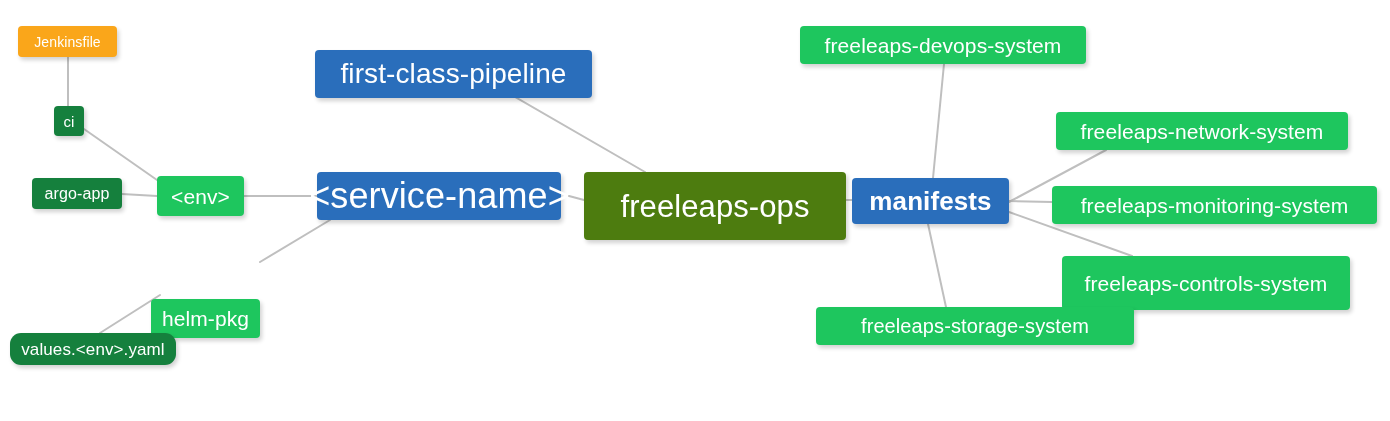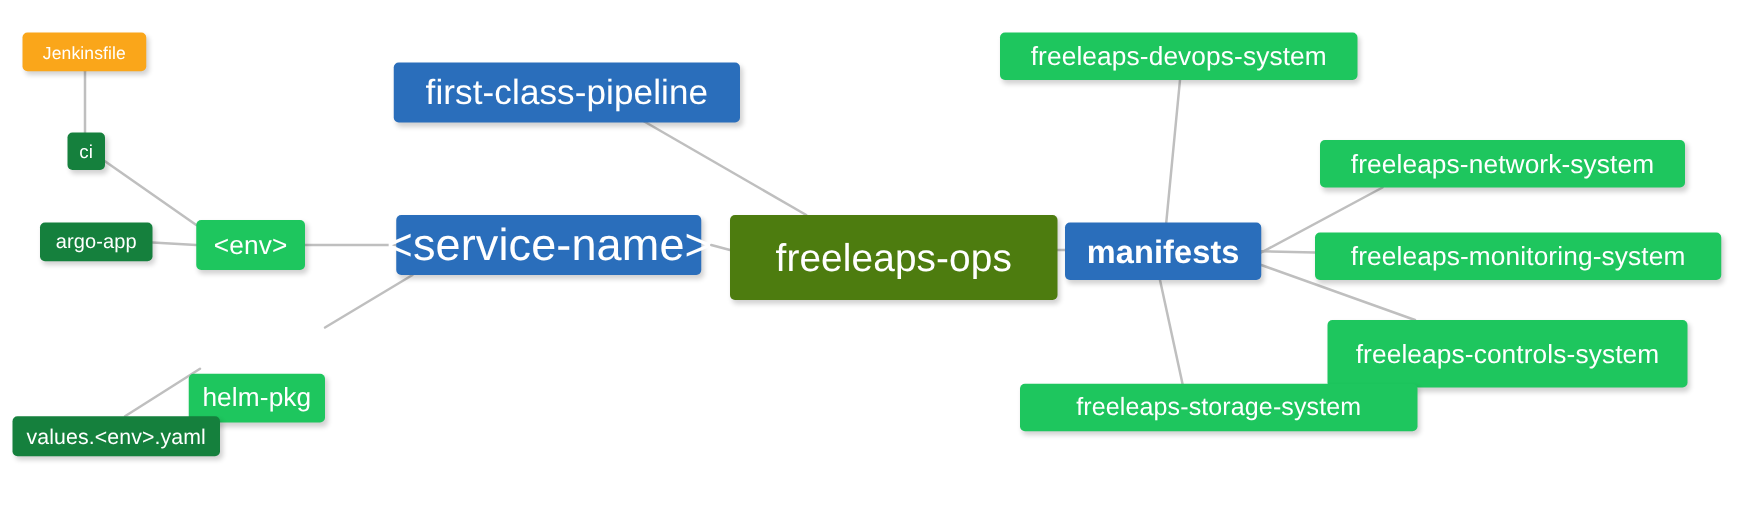--- a/index.html
+++ b/index.html
@@ -72,21 +72,21 @@
       <line x1="1009" y1="201" x2="1052" y2="202" class="edge" stroke="#bfbfbf"></line>
       <line x1="1009" y1="212" x2="1132" y2="256" class="edge" stroke="#bfbfbf"></line>
       <line x1="928" y1="224" x2="946" y2="307" class="edge" stroke="#bfbfbf"></line>
     </svg>
   <div id="node-layer">
       <div class="node orange" style="left: 18px; top: 26px; width: 99px; height: 31px; font-size: 14px;">Jenkinsfile</div>
       <div class="node red" style="left: 54px; top: 106px; width: 30px; height: 30px; font-size: 15px;">ci</div>
       <div class="node red" style="left: 32px; top: 178px; width: 90px; height: 31px; font-size: 16px;">argo-app</div>
       <div class="node green" style="left: 157px; top: 176px; width: 87px; height: 40px; font-size: 21px;">&lt;env&gt;</div>
       <div class="node green" style="left: 151px; top: 256px; width: 109px; height: 39px; font-size: 21px; margin-top: 43px;">helm-pkg</div>
-      <div class="node red" style="left: 10px; top: 333px; width: 166px; height: 32px; font-size: 17px;">values.&lt;env&gt;.yaml</div>
+      <div class="node red" style="left: 10px; top: 333px; width: 166px; height: 32px; font-size: 17px; border-radius: 11px;">values.&lt;env&gt;.yaml</div>
       <div class="node blue" style="left: 315px; top: 50px; width: 277px; height: 48px; font-size: 28px;">first-class-pipeline</div>
       <div class="node blue" style="left: 317px; top: 172px; width: 244px; height: 48px; font-size: 36px;">&lt;service-name&gt;</div>
       <div class="node root" style="left: 584px; top: 172px; width: 262px; height: 68px; font-size: 31px;">freeleaps-ops</div>
       <div class="node blue" style="left: 852px; top: 178px; width: 157px; height: 46px; font-size: 26px; font-weight: bold;">manifests</div>
       <div class="node green" style="left: 800px; top: 26px; width: 286px; height: 38px; font-size: 21px;">freeleaps-devops-system</div>
       <div class="node green" style="left: 1056px; top: 112px; width: 292px; height: 38px; font-size: 21px;">freeleaps-network-system</div>
       <div class="node green" style="left: 1052px; top: 186px; width: 325px; height: 38px; font-size: 21px;">freeleaps-monitoring-system</div>
       <div class="node green" style="left: 1062px; top: 256px; width: 288px; height: 54px; font-size: 21px;">freeleaps-controls-system</div>
       <div class="node green" style="left: 816px; top: 307px; width: 318px; height: 38px; font-size: 20px;">freeleaps-storage-system</div>
     </div>

